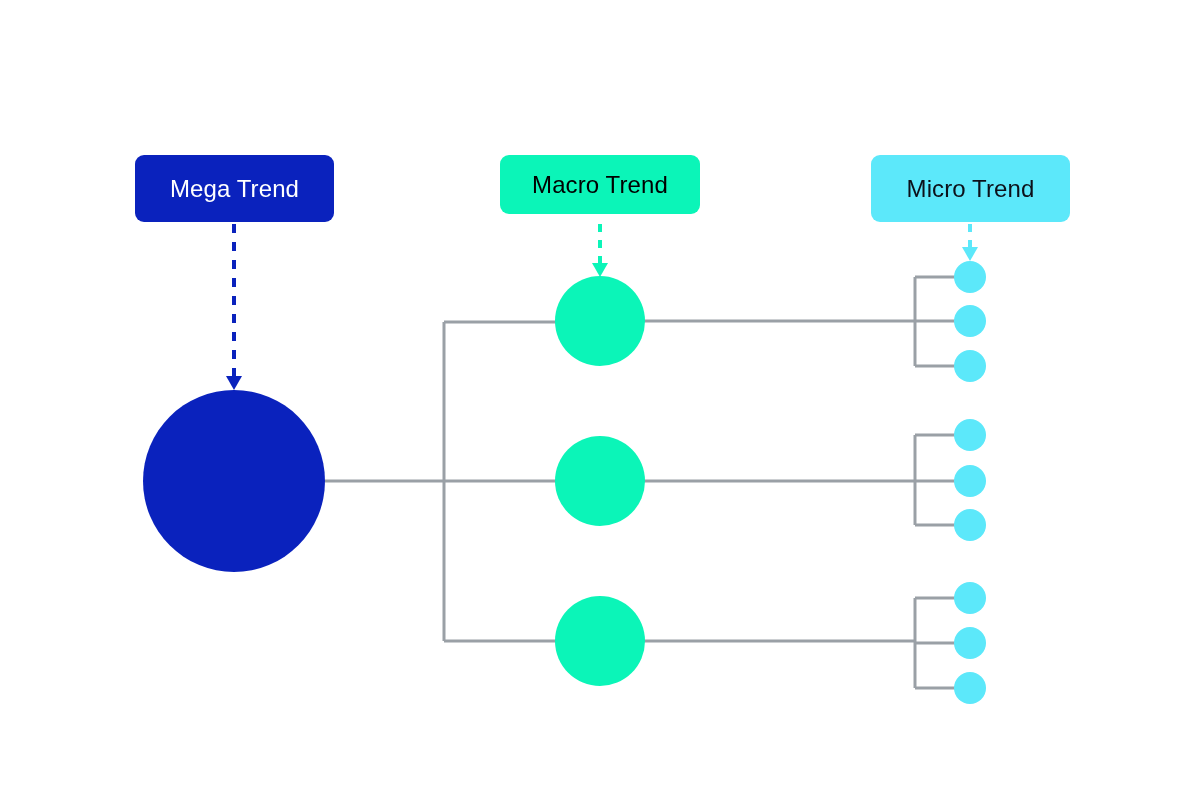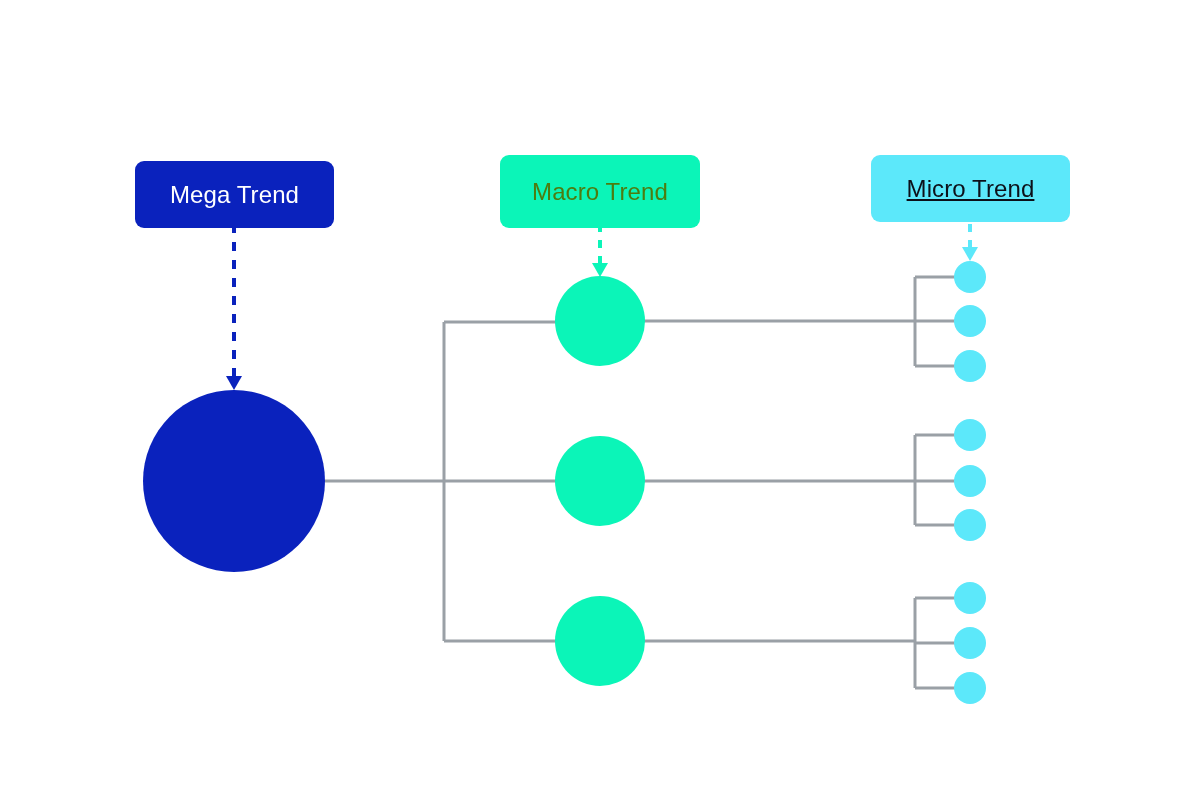--- a/index.html
+++ b/index.html
@@ -55,42 +55,41 @@
     justify-content: center;
     border-radius: 9px;
     font-size: 24px;
     font-weight: 400;
     letter-spacing: 0.1px;
     white-space: nowrap;
     box-sizing: border-box;
   }
   #tier-label-mega {
     left: 135px;
-    top: 161px;
+    top: 155px;
     width: 199px;
     height: 67px;
     background: #0a22bd;
     color: #ffffff;
   }
   #tier-label-macro {
     left: 500px;
     top: 155px;
     width: 200px;
-    height: 73px;
+    height: 59px;
     background: #0bf5b8;
-    color: #4d7c0f;
+    color: #000000;
   }
   #tier-label-micro {
     left: 871px;
     top: 155px;
     width: 199px;
     height: 67px;
     background: #5ce8fa;
     color: #0c1019;
-    text-decoration: underline;
   }
 </style>
 </head>
 <body>
 
 <div id="canvas">
 
   <svg id="diagram-svg" viewBox="0 0 1200 800" xmlns="http://www.w3.org/2000/svg">
 
     <g stroke="#9aa0a6" stroke-width="3" fill="none" stroke-linecap="butt">

